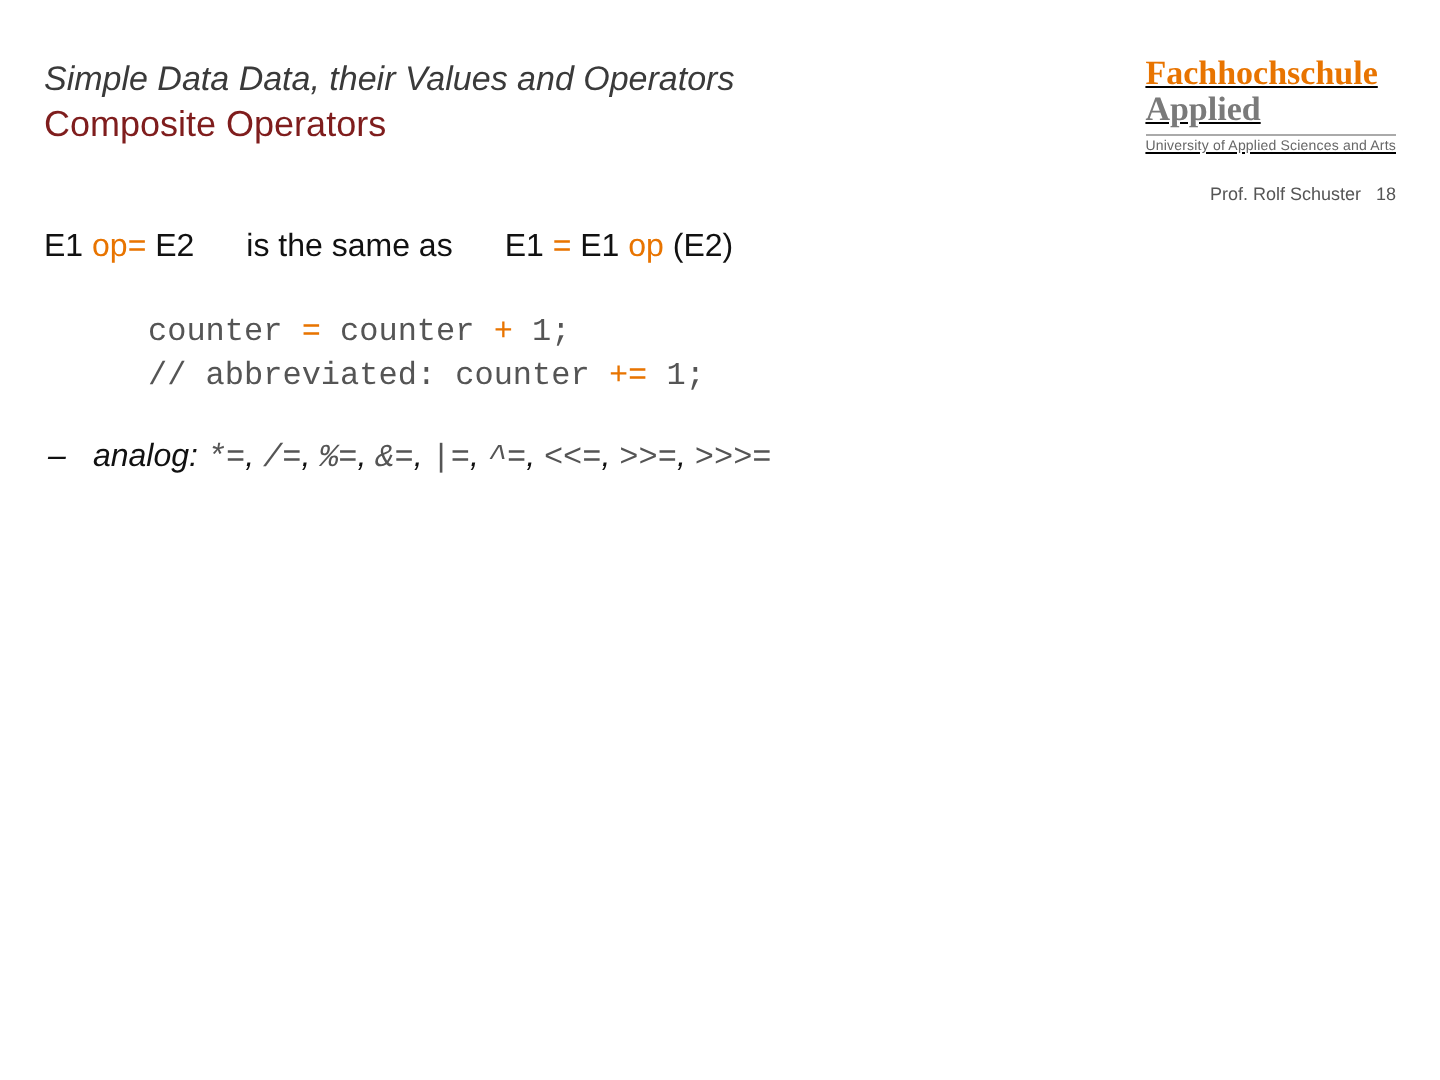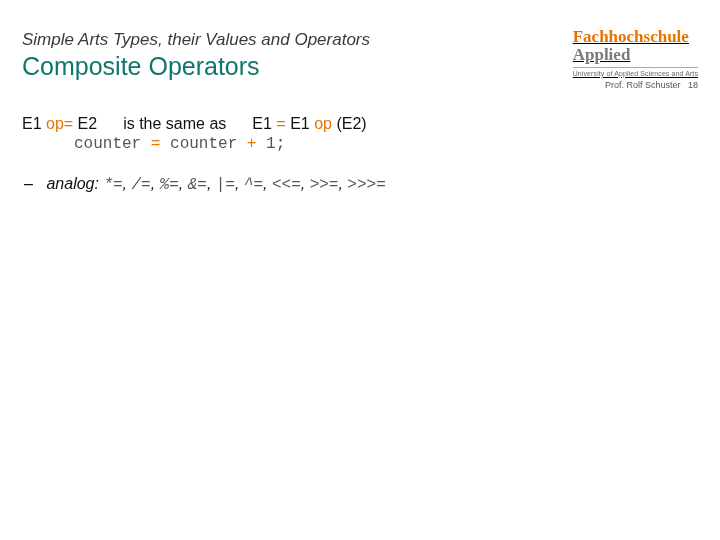--- a/index.html
+++ b/index.html
@@ -24,22 +24,22 @@
     left: 22px;
     right: 22px;
   }
   .supertitle {
     font-style: italic;
     font-size: 17px;
     color: #3a3a3a;
     margin-bottom: 2px;
   }
   .title {
-    font-size: 25px;
-    color: #0f766e;
+    font-size: 18px;
+    color: #7f1d1d;
   }
   .brand {
     position: absolute;
     top: 28px;
     right: 22px;
     text-align: left;
     text-decoration: underline;
   }
   .brand-line1 {
     font-family: Georgia, 'Times New Roman', serif;
@@ -58,34 +58,35 @@
   .brand-sub {
     font-size: 7px;
     color: #666;
     margin-top: 3px;
     border-top: 1px solid #aaa;
     padding-top: 2px;
     letter-spacing: 0.1px;
   }
   .footer {
     position: absolute;
-    top: 80px;
+    top: 92px;
     right: 22px;
     font-size: 9px;
     color: #555;
   }
   .content {
     position: absolute;
     top: 115px;
     left: 22px;
     right: 22px;
     font-size: 16px;
     color: #111;
   }
   .defline {
+    margin-bottom: 22px;
   }
   .orange { color: #e87400; }
   .mono {
     font-family: "Courier New", Courier, monospace;
     font-size: 16px;
     color: #555;
   }
   .example-label {
     margin-bottom: 8px;
   }
@@ -116,34 +117,37 @@
     <div class="brand-line2">Applied</div>
     <div class="brand-sub">University of Applied Sciences and Arts</div>
   </div>
 
   <div class="footer">
     <span>Prof. Rolf Schuster</span>&nbsp;&nbsp;
     <span>18</span>
   </div>
 
   <div class="header">
-    <div class="supertitle">Simple Arts Types, their Values and Operators</div>
+    <div class="supertitle">Simple Data Data, their Values and Operators</div>
     <div class="title">Composite Operators</div>
   </div>
 
   <div class="content">
 
     <div class="defline">
       <span>E1 </span><span class="orange">op=</span><span> E2</span><span class="gap2"></span><span>is the same as</span><span class="gap2"></span><span>E1 </span><span class="orange">=</span><span> E1 </span><span class="orange">op</span><span> (E2)</span>
     </div>
 
 
     <div class="codeblock mono">
       <div>
         <span>counter </span><span class="orange">=</span><span> counter </span><span class="orange">+</span><span> 1;</span>
+      </div>
+      <div>
+        <span>// abbreviated: counter </span><span class="orange">+=</span><span> 1;</span>
       </div>
     </div>
 
     <div class="codeblock mono">
     </div>
 
     <div class="analog-row">
       <span class="dash">–</span>
       <span>analog:  </span><span id="analog-ops"><span class="mono orange">*=</span><span>, </span><span class="mono orange">/=</span><span>, </span><span class="mono orange">%=</span><span>, </span><span class="mono orange">&amp;=</span><span>, </span><span class="mono orange">|=</span><span>, </span><span class="mono orange">^=</span><span>, </span><span class="mono orange">&lt;&lt;=</span><span>, </span><span class="mono orange">&gt;&gt;=</span><span>, </span><span class="mono orange">&gt;&gt;&gt;=</span></span>
     </div>

